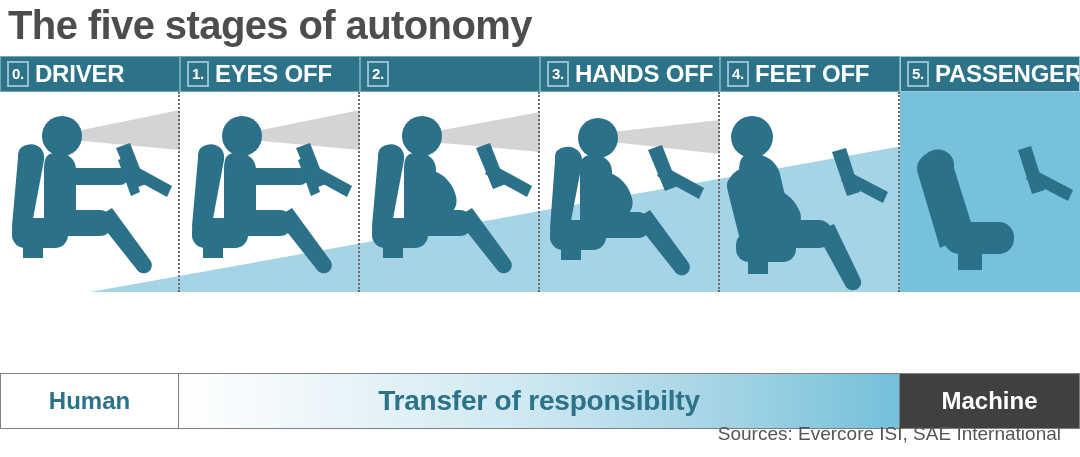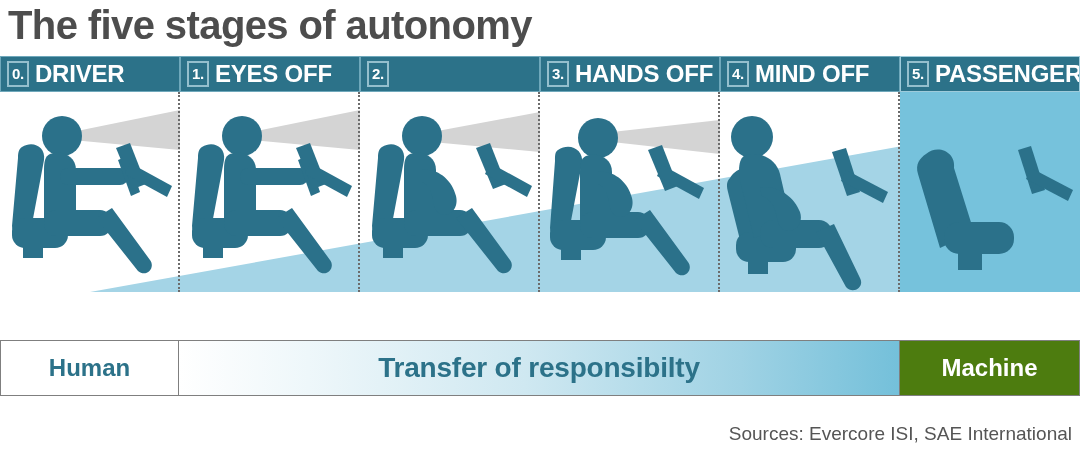--- a/index.html
+++ b/index.html
@@ -129,21 +129,21 @@
     top: 293px;
     width: 1080px;
     height: 62px;
     display: flex;
   }
 
   
   .footer-row {
     position: absolute;
     left: 0;
-    top: 340px;
+    top: 373px;
     width: 1080px;
     height: 56px;
     box-sizing: border-box;
     border: 1px solid #7f7f7f;
     display: flex;
     background: #ffffff;
   }
   .foot-human {
     width: 178px;
     height: 54px;
@@ -165,35 +165,35 @@
     align-items: center;
     justify-content: center;
     color: #2c7289;
     font-size: 28px;
     font-weight: bold;
     letter-spacing: -0.2px;
   }
   .foot-machine {
     flex: 1 1 auto;
     height: 54px;
-    background: #4d7c0f;
+    background: #404040;
     box-sizing: border-box;
     border-left: 1px solid #7f7f7f;
     display: flex;
     align-items: center;
     justify-content: center;
     color: #ffffff;
     font-size: 24px;
     font-weight: bold;
   }
 
   
   .sources {
     position: absolute;
-    right: 8px;
+    right: 19px;
     top: 423px;
     font-size: 19px;
     color: #555555;
     white-space: nowrap;
   }
 </style>
 </head>
 <body>
 
 <div id="infographic">
@@ -211,21 +211,21 @@
     </div>
     <div class="header-cell">
       <span class="hdr-num">2.</span>
     </div>
     <div class="header-cell">
       <span class="hdr-num">3.</span>
       <span class="hdr-label">HANDS OFF</span>
     </div>
     <div class="header-cell">
       <span class="hdr-num">4.</span>
-      <span class="hdr-label">MIND OFF</span>
+      <span class="hdr-label">FEET OFF</span>
     </div>
     <div class="header-cell last">
       <span class="hdr-num">5.</span>
       <span class="hdr-label">PASSENGER</span>
     </div>
   </div>
 
   <div class="band">
 
     <svg class="wedge" viewBox="0 0 1080 200" preserveAspectRatio="none">

